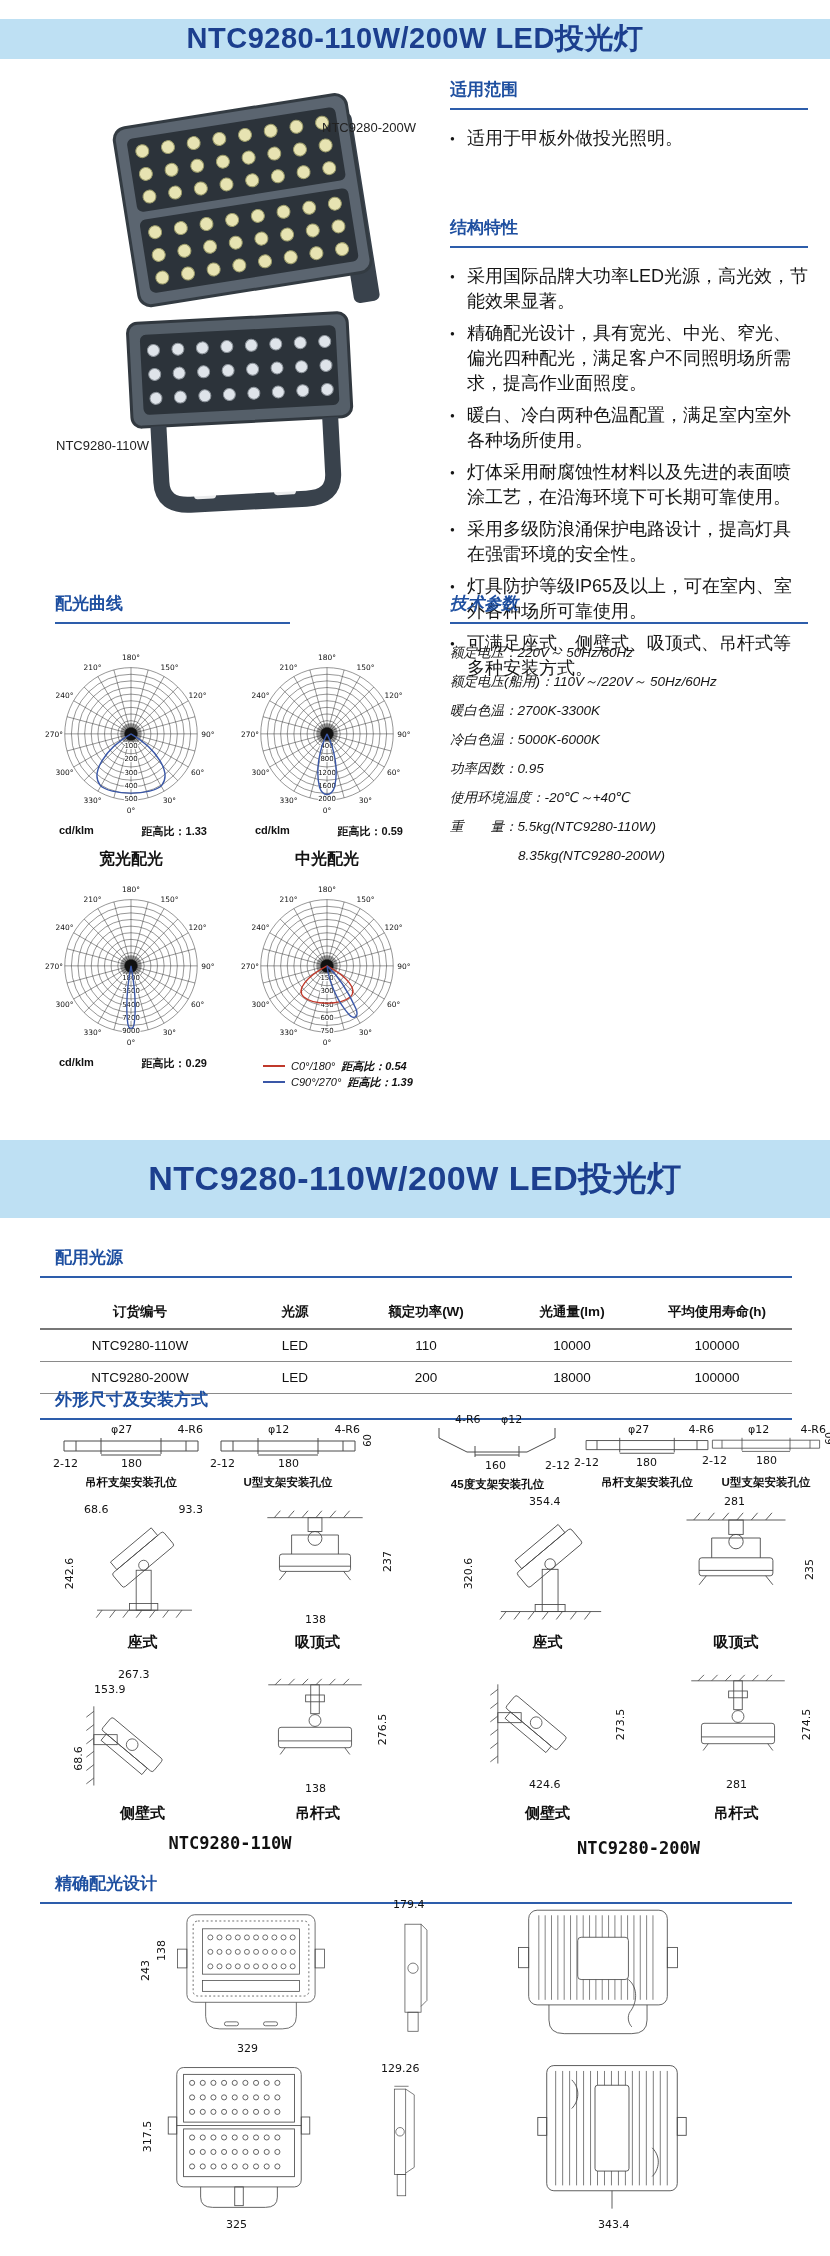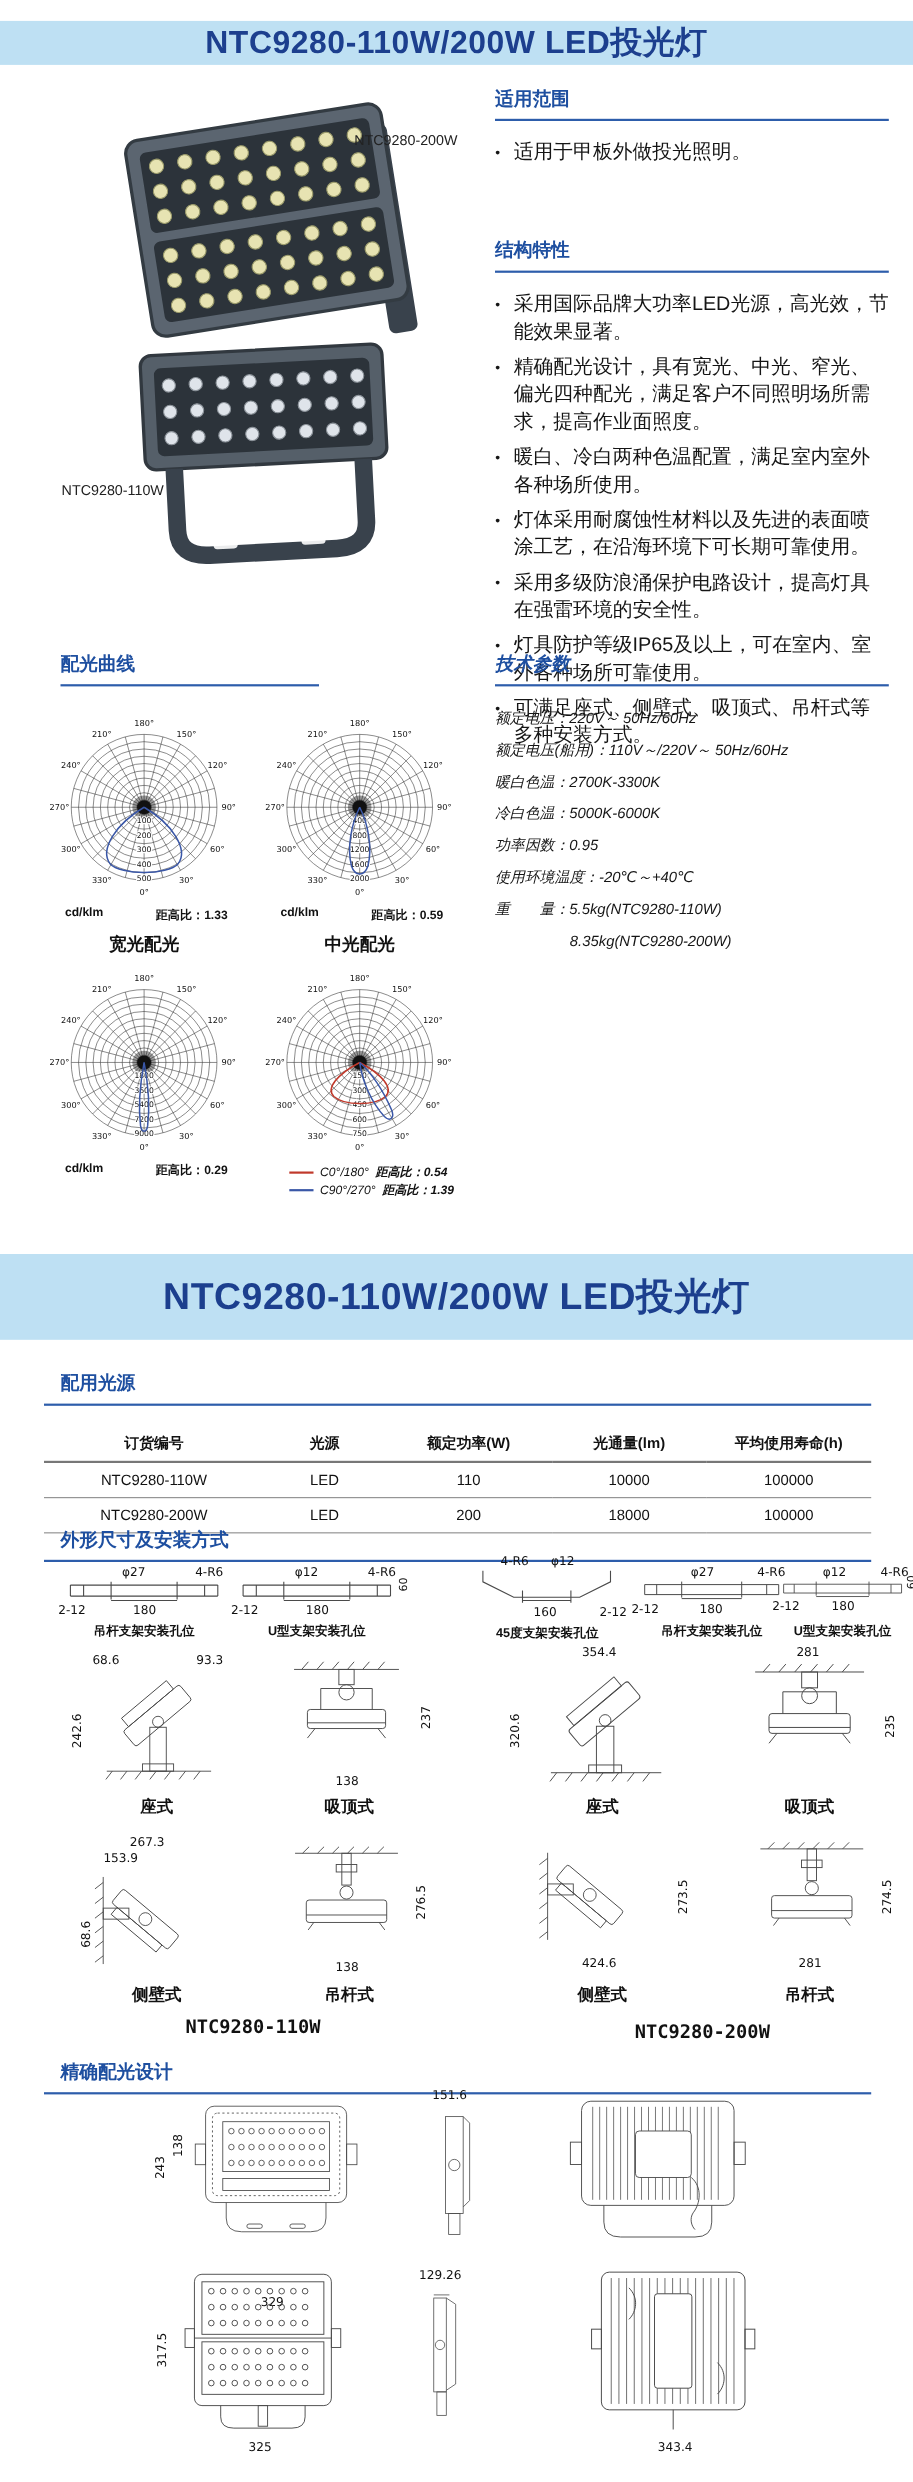--- a/index.html
+++ b/index.html
@@ -870,24 +870,24 @@
   <div class="sec wide-sec" style="top:1872px;">
     <div class="sec-h">精确配光设计</div>
   </div>
 
   <div class="dbox" style="left:135px;top:1908px;width:205px;height:150px;">
     <span class="dim vdim" style="left:16px;top:36px;">138</span>
     <span class="dim vdim" style="left:0px;top:56px;">243</span>
     <svg class="draw" style="left:30px;top:2px;width:172px;height:133px;" viewBox="0 0 220 170">
         <use href="#sym-front110"></use>
       </svg>
-    <span class="dim" style="left:102px;top:134px;margin-top:44px;">329</span>
+    <span class="dim" style="left:102px;top:134px;">329</span>
   </div>
   <div class="dbox" style="left:365px;top:1898px;width:90px;height:160px;">
-    <span class="dim" style="left:28px;top:0;">151.6</span>
+    <span class="dim" style="left:28px;top:0;">179.4</span>
     <svg class="draw" style="left:15px;top:14px;width:66px;height:130px;" viewBox="0 0 90 160">
         <use href="#sym-side"></use>
       </svg>
   </div>
   <div class="dbox" style="left:505px;top:1905px;width:190px;height:150px;">
     <svg class="draw" style="left:0;top:0;width:186px;height:144px;" viewBox="0 0 220 170">
         <use href="#sym-rear110"></use>
       </svg>
   </div>
 

